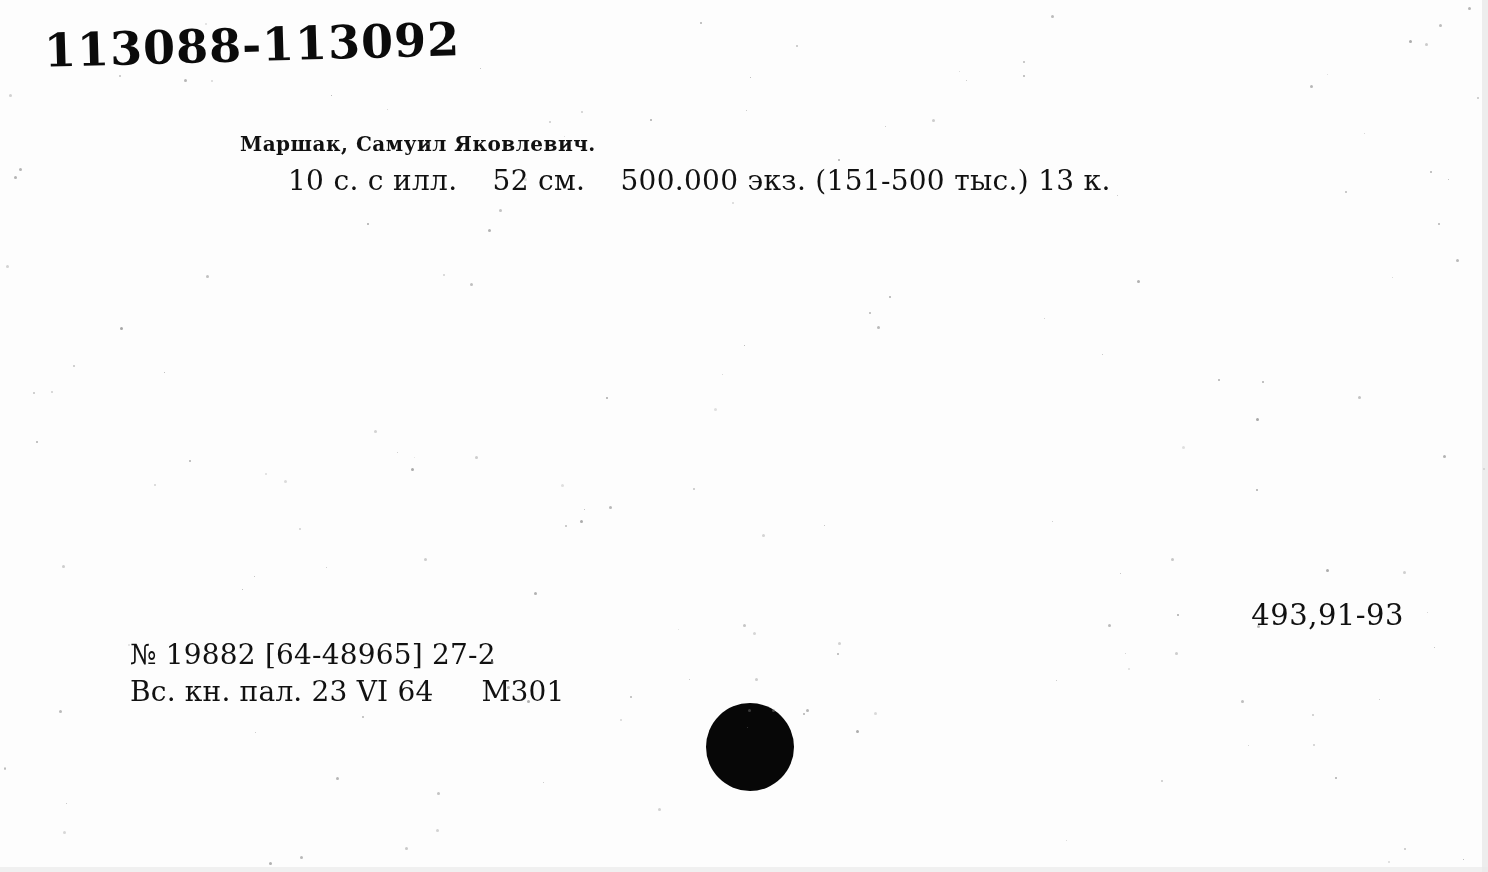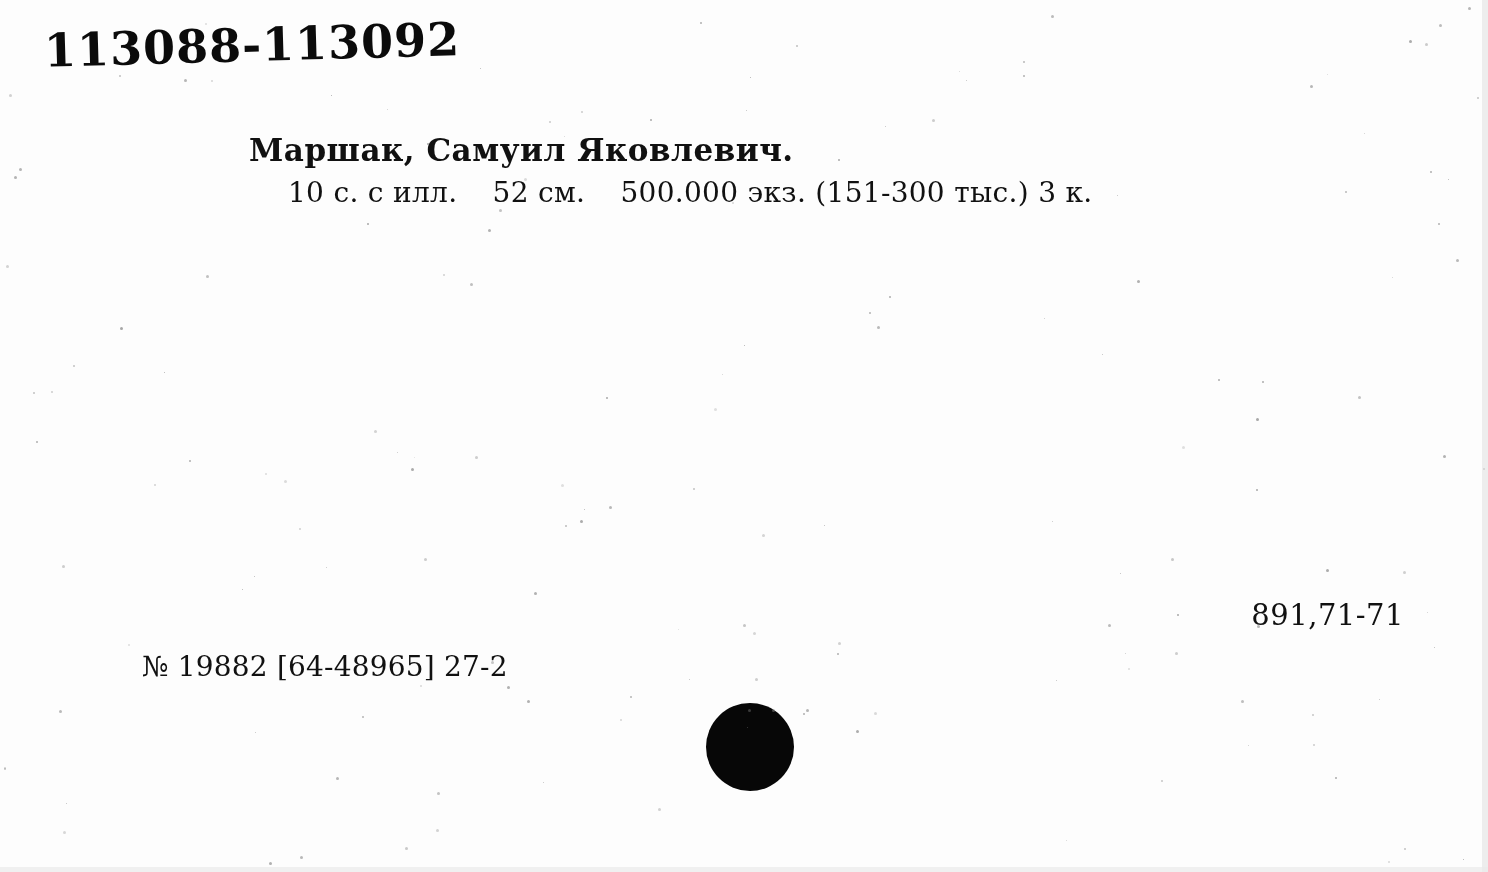--- a/index.html
+++ b/index.html
@@ -42,23 +42,23 @@
   
   #record {
     position: absolute;
     left: 232px;
     top: 132px;
     width: 1180px;
   }
   .author {
     font-family: "DejaVu Serif", serif;
     font-weight: 700;
-    font-size: 31px;
+    font-size: 20px;
     letter-spacing: .5px;
-    margin: 0 0 6px 17px;
+    margin: 0 0 6px 8px;
     white-space: nowrap;
   }
   .title-line {
     font-family: "DejaVu Serif", serif;
     font-size: 31px;
     margin: 0;
     white-space: nowrap;
     line-height: 1.32;
   }
   .title-line.indent { text-indent: 46px; letter-spacing: 2.2px; }
@@ -88,21 +88,21 @@
   #footer-block {
     position: absolute;
     left: 130px;
     top: 636px;
     font-family: "DejaVu Serif", serif;
     font-size: 28px;
     line-height: 1.33;
     letter-spacing: .2px;
     white-space: nowrap;
   }
-  #footer-block div { margin: 12px; }
+  #footer-block div { margin: 0; }
   #footer-block .spacer { display: inline-block; width: 48px; }
 
   
   #ink-dot {
     position: absolute;
     left: 706px;
     top: 703px;
     width: 88px;
     height: 88px;
     background: #070707;
@@ -126,29 +126,32 @@
   <div class="edge" id="edge-bottom"></div>
 
   <div id="handwriting">113088-113092</div>
 
   <div id="record">
     <p class="author">Маршак, Самуил Яковлевич.</p>
     <p class="phys">
       <span>10 с. с илл.</span><span class="gap"></span>
       <span>52 см.</span><span class="gap"></span>
       <span>500.000 экз.</span>
-      <span>(151-300 тыс.)</span>
-      <span>3 к.</span>
+      <span>(151-500 тыс.)</span>
+      <span>13 к.</span>
     </p>
   </div>
 
-  <div id="classification">891,71-71</div>
+  <div id="classification">493,91-93</div>
 
   <div id="footer-block">
     <div>№ 19882 [64-48965] 27-2</div>
+    <div>
+      <span>Вс. кн. пал. 23 VI 64</span><span class="spacer"></span><span>М301</span>
+    </div>
   </div>
 
   <div id="ink-dot"></div>
 
 <div class="speck" style="width: 2px; height: 2px; left: 1256px; top: 489px; opacity: 0.73;"></div>
     <div class="speck" style="width: 1px; height: 1px; left: 747px; top: 727px; opacity: 0.44;"></div>
     <div class="speck" style="width: 2px; height: 2px; left: 36px; top: 441px; opacity: 0.67;"></div>
     <div class="speck" style="width: 2px; height: 2px; left: 803px; top: 713px; opacity: 0.68;"></div>
     <div class="speck" style="width: 2px; height: 2px; left: 1218px; top: 379px; opacity: 0.69;"></div>
     <div class="speck" style="width: 2px; height: 2px; left: 205px; top: 23px; opacity: 0.28;"></div>

